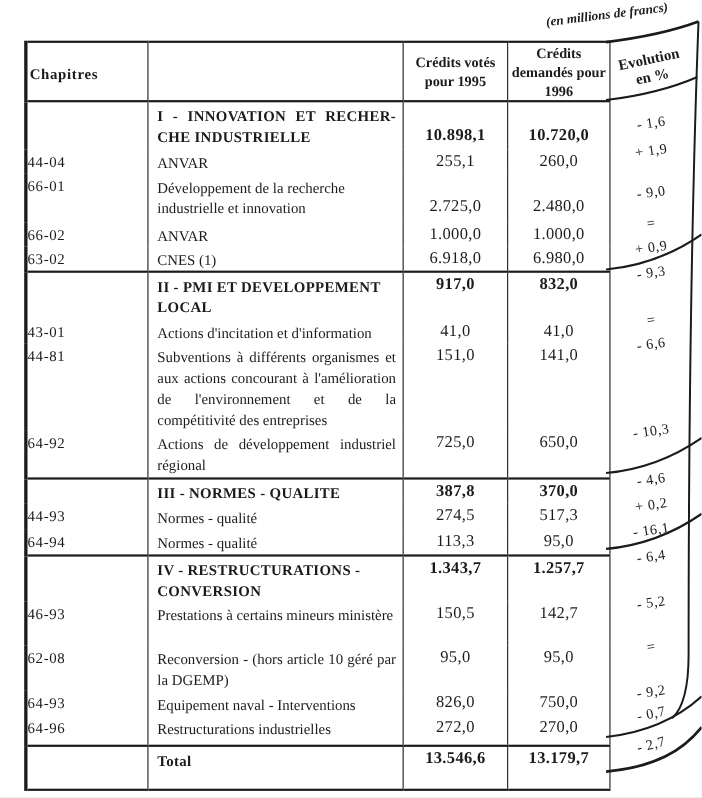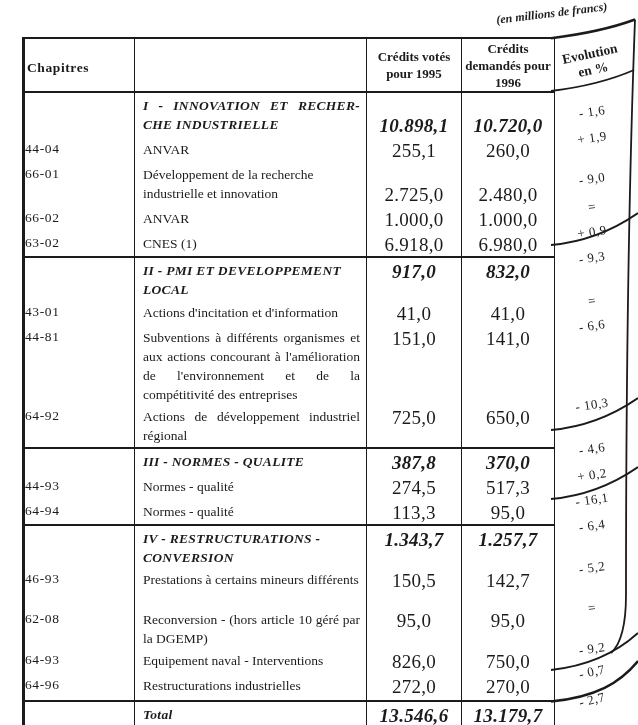--- a/index.html
+++ b/index.html
@@ -21,28 +21,28 @@
   table.main {
     position: absolute; left: 22px; top: 37px;
     width: 606px;
     border-collapse: collapse; table-layout: fixed;
   }
   th, td { padding: 0; vertical-align: top; font-weight: normal; }
   .bl  { border-left: 3px solid var(--ink); }
   .vl  { border-right: 1.6px solid var(--ink); }
   .btop{ border-top: 2.5px solid var(--ink); }
   .bbot{ border-bottom: 2px solid var(--ink); }
-  .bt  { border-top: 2px solid var(--ink); font-style: italic; }
+  .bt  { border-top: 2px solid var(--ink); }
   .bb  { border-bottom: 2.5px solid var(--ink); }
   thead th { font-weight: bold; font-size: 13px; vertical-align: middle; line-height: 17px; padding: 0 2px; }
   tr.hrow { height: 54px; }
   .c-chap { text-align: left; padding-top: 4px; font-size: 13.5px; letter-spacing: 0.6px; }
   .c-label { padding: 3px 6px 0 8px; font-size: 13.5px; line-height: 19px; }
   .c-label.just { text-align: justify; font-family: Liberation Serif, serif; }
-  .c-num { text-align: center; padding-top: 3px; font-size: 19px; letter-spacing: 0.3px; }
+  .c-num { text-align: center; padding-top: 3px; font-size: 15px; letter-spacing: 0.3px; }
   .bold { font-weight: bold; }
   .nl2 { padding-top: 22px; }
   .tline { display: block; font-weight: bold; letter-spacing: 0.3px; }
   .tline.stretch { text-align: justify; text-align-last: justify; }
   .c-evo { position: relative; border: none; }
   .evo-val {
     position: absolute; top: -7px; left: 2px; width: 70px;
     text-align: center; font-size: 13px; letter-spacing: 0.5px;
     transform: rotate(-8deg);
   }
@@ -218,21 +218,21 @@
           <span class="tline">CONVERSION</span>
         </td>
         <td class="c-num bold vl bt">1.343,7</td>
         <td class="c-num bold vl bt">1.257,7</td>
         <td class="c-evo">
             <span class="evo-val">- 6,4</span>
           </td>
       </tr>
       <tr style="height:40px">
         <td class="c-chap bl vl">46-93</td>
-        <td class="c-label just vl">Prestations à certains mineurs différents</td>
+        <td class="c-label just vl">Prestations à certains mineurs ministère</td>
         <td class="c-num vl">150,5</td>
         <td class="c-num vl">142,7</td>
         <td class="c-evo">
             <span class="evo-val">- 5,2</span>
           </td>
       </tr>
       <tr style="height:40px">
         <td class="c-chap bl vl">62-08</td>
         <td class="c-label just vl">Reconversion - (hors article 10 géré par la DGEMP)</td>
         <td class="c-num vl">95,0</td>

